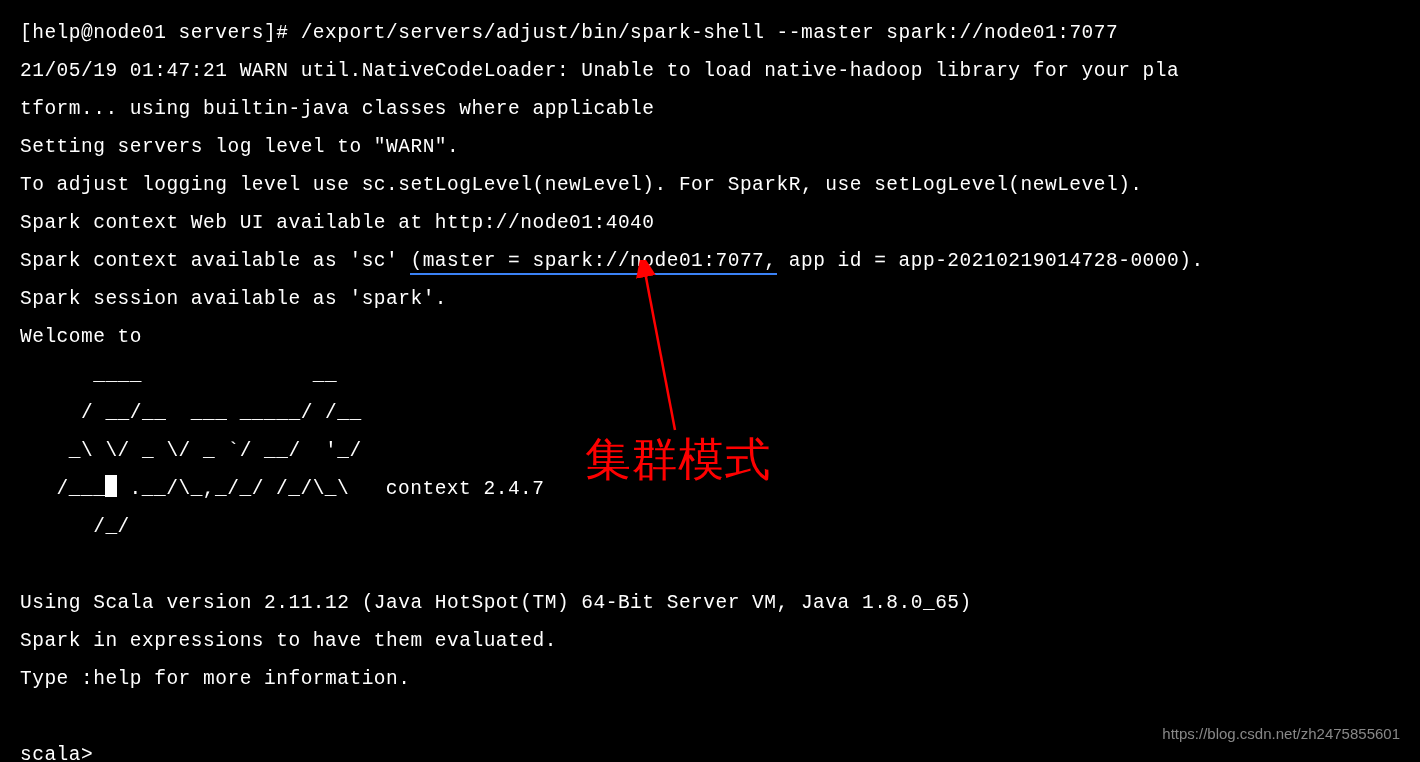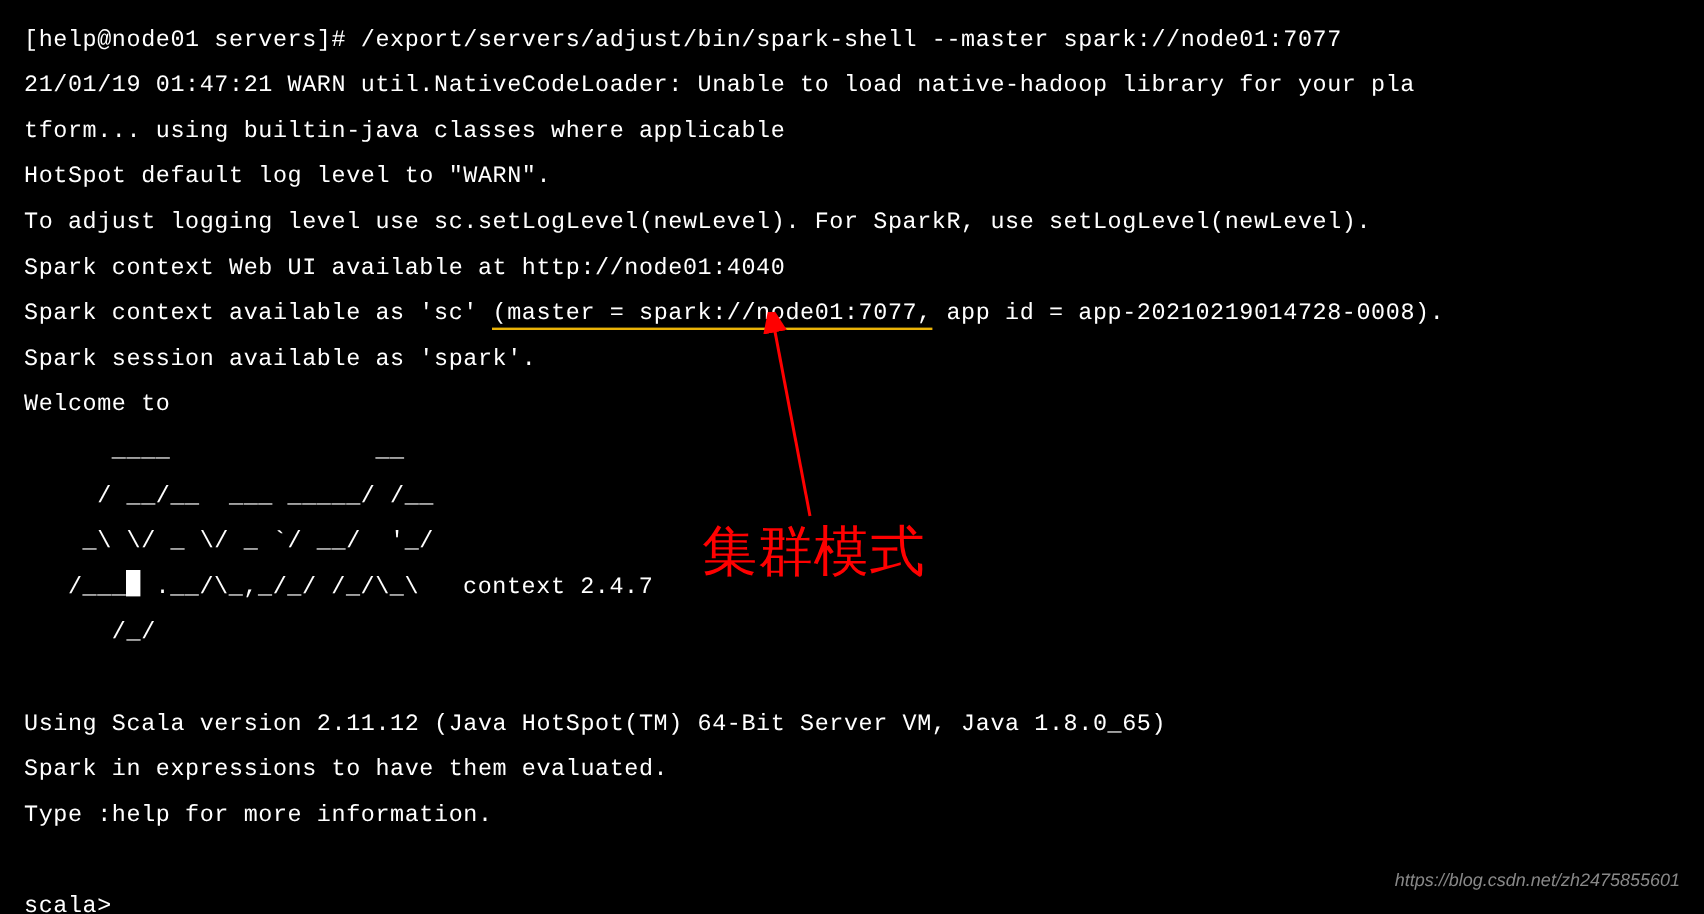--- a/index.html
+++ b/index.html
@@ -17,21 +17,21 @@
       width: 1420px;
       height: 762px;
       overflow: hidden;
       position: relative;
       letter-spacing: 0.5px;
     }
     .terminal-content {
       white-space: pre;
     }
     .underlined {
-      border-bottom: 2px solid #eab308;
+      border-bottom: 2px solid #3b82f6;
       padding-bottom: 1px;
       text-align: center;
     }
     .annotation {
       position: absolute;
       color: #ff0000;
       font-family: 'SimSun', 'Microsoft YaHei', sans-serif;
       font-size: 46px;
       font-weight: normal;
       pointer-events: none;
@@ -41,45 +41,44 @@
       pointer-events: none;
     }
     .watermark {
       position: absolute;
       bottom: 14px;
       right: 20px;
       color: #888888;
       font-size: 15px;
       font-family: 'Arial', sans-serif;
       letter-spacing: 0;
-      font-style: italic;
     }
     .cursor-block {
       background: #ffffff;
       color: #000000;
       display: inline-block;
       width: 12px;
       height: 22px;
       vertical-align: text-bottom;
       margin-bottom: 3px;
     }
     .ascii-art {
       line-height: 1.95;
     }
   </style>
 </head>
 <body>
 
 <div class="terminal-content"><span>[help@node01 servers]# </span><span>/export/servers/adjust/bin/spark-shell --master spark://node01:7077</span>
-<span>21/01/19 01:47:21 WARN util.NativeCodeLoader: Unable to load native-hadoop library for your pla</span>
+<span>21/05/19 01:47:21 WARN util.NativeCodeLoader: Unable to load native-hadoop library for your pla</span>
 <span>tform... using builtin-java classes where applicable</span>
-<span>HotSpot default log level to "WARN".</span>
+<span>Setting servers log level to "WARN".</span>
 <span>To adjust logging level use sc.setLogLevel(newLevel). For SparkR, use setLogLevel(newLevel).</span>
 <span>Spark context Web UI available at http://node01:4040</span>
-<span>Spark context available as 'sc' </span><span class="underlined">(master = spark://node01:7077,</span><span> app id = app-20210219014728-0008).</span>
+<span>Spark context available as 'sc' </span><span class="underlined">(master = spark://node01:7077,</span><span> app id = app-20210219014728-0000).</span>
 <span>Spark session available as 'spark'.</span>
 <span>Welcome to</span>
 <span class="ascii-art">      ____              __</span>
 <span class="ascii-art">     / __/__  ___ _____/ /__</span>
 <span class="ascii-art">    _\ \/ _ \/ _ `/ __/  '_/</span>
 <span class="ascii-art">   /___</span><span class="cursor-block"></span><span class="ascii-art"> .__/\_,_/_/ /_/\_\   context 2.4.7</span>
 <span class="ascii-art">      /_/</span>
 
 <span>Using Scala version 2.11.12 (Java HotSpot(TM) 64-Bit Server VM, Java 1.8.0_65)</span>
 <span>Spark in expressions to have them evaluated.</span>

